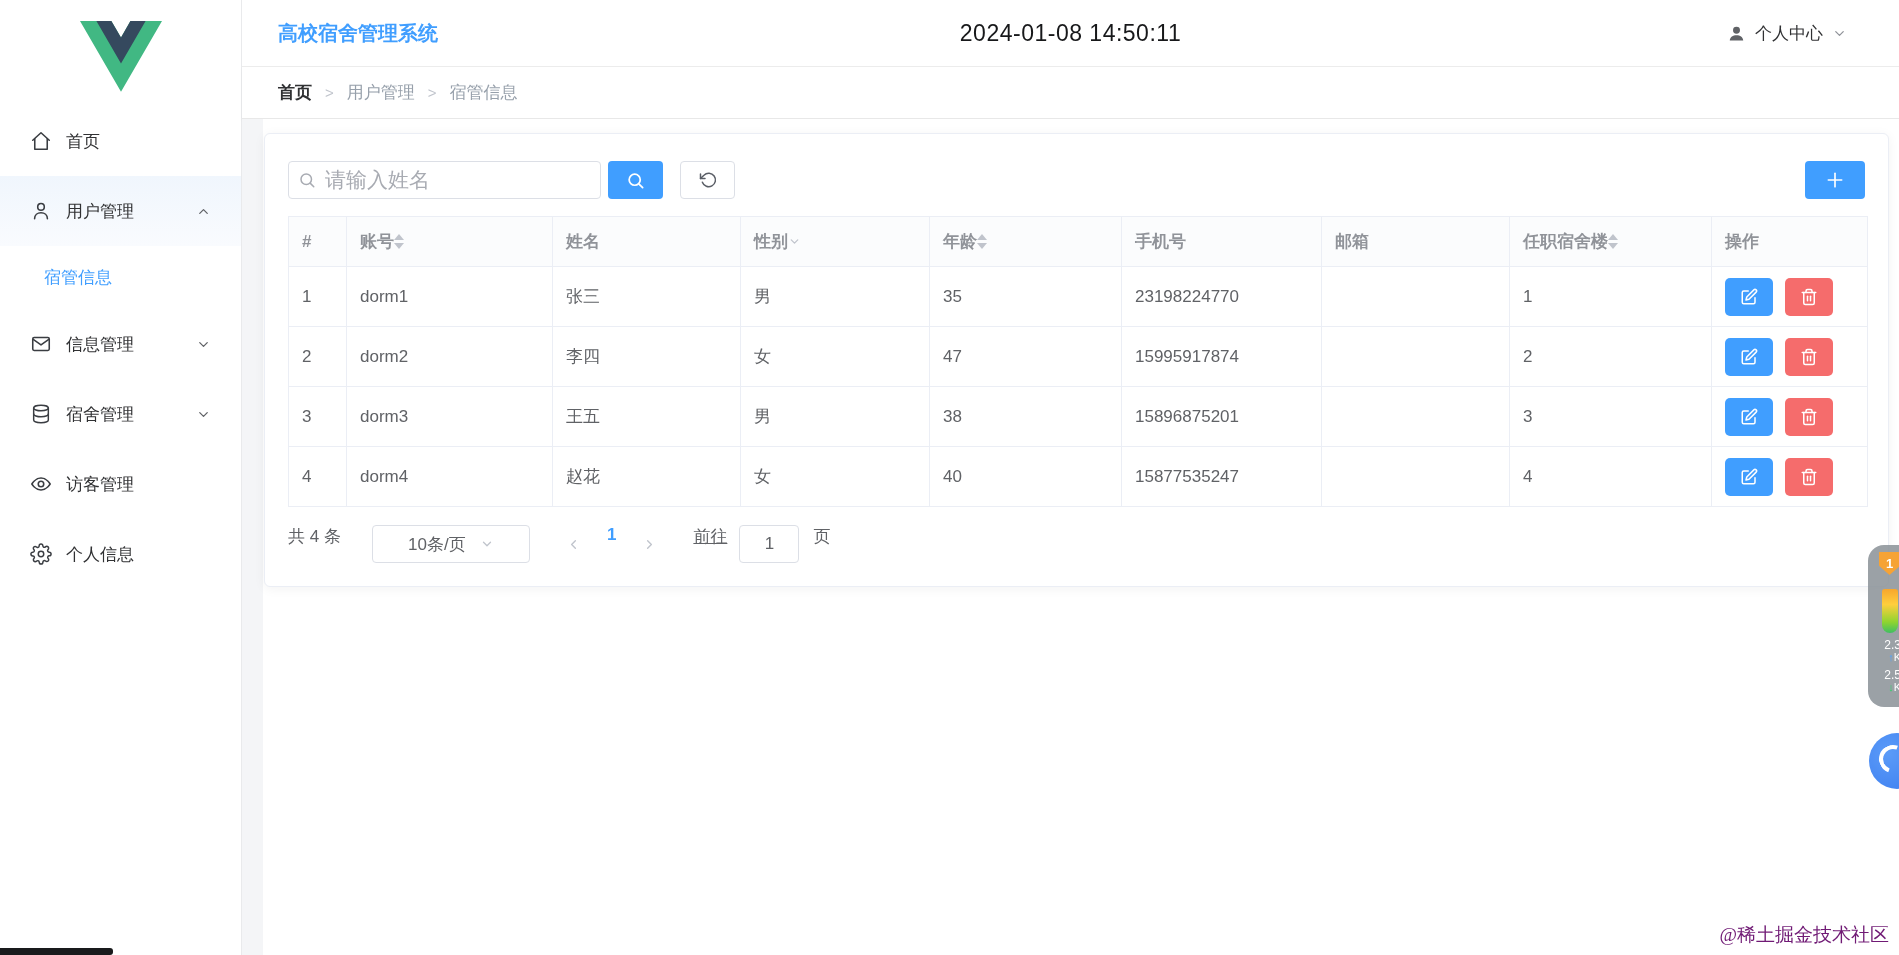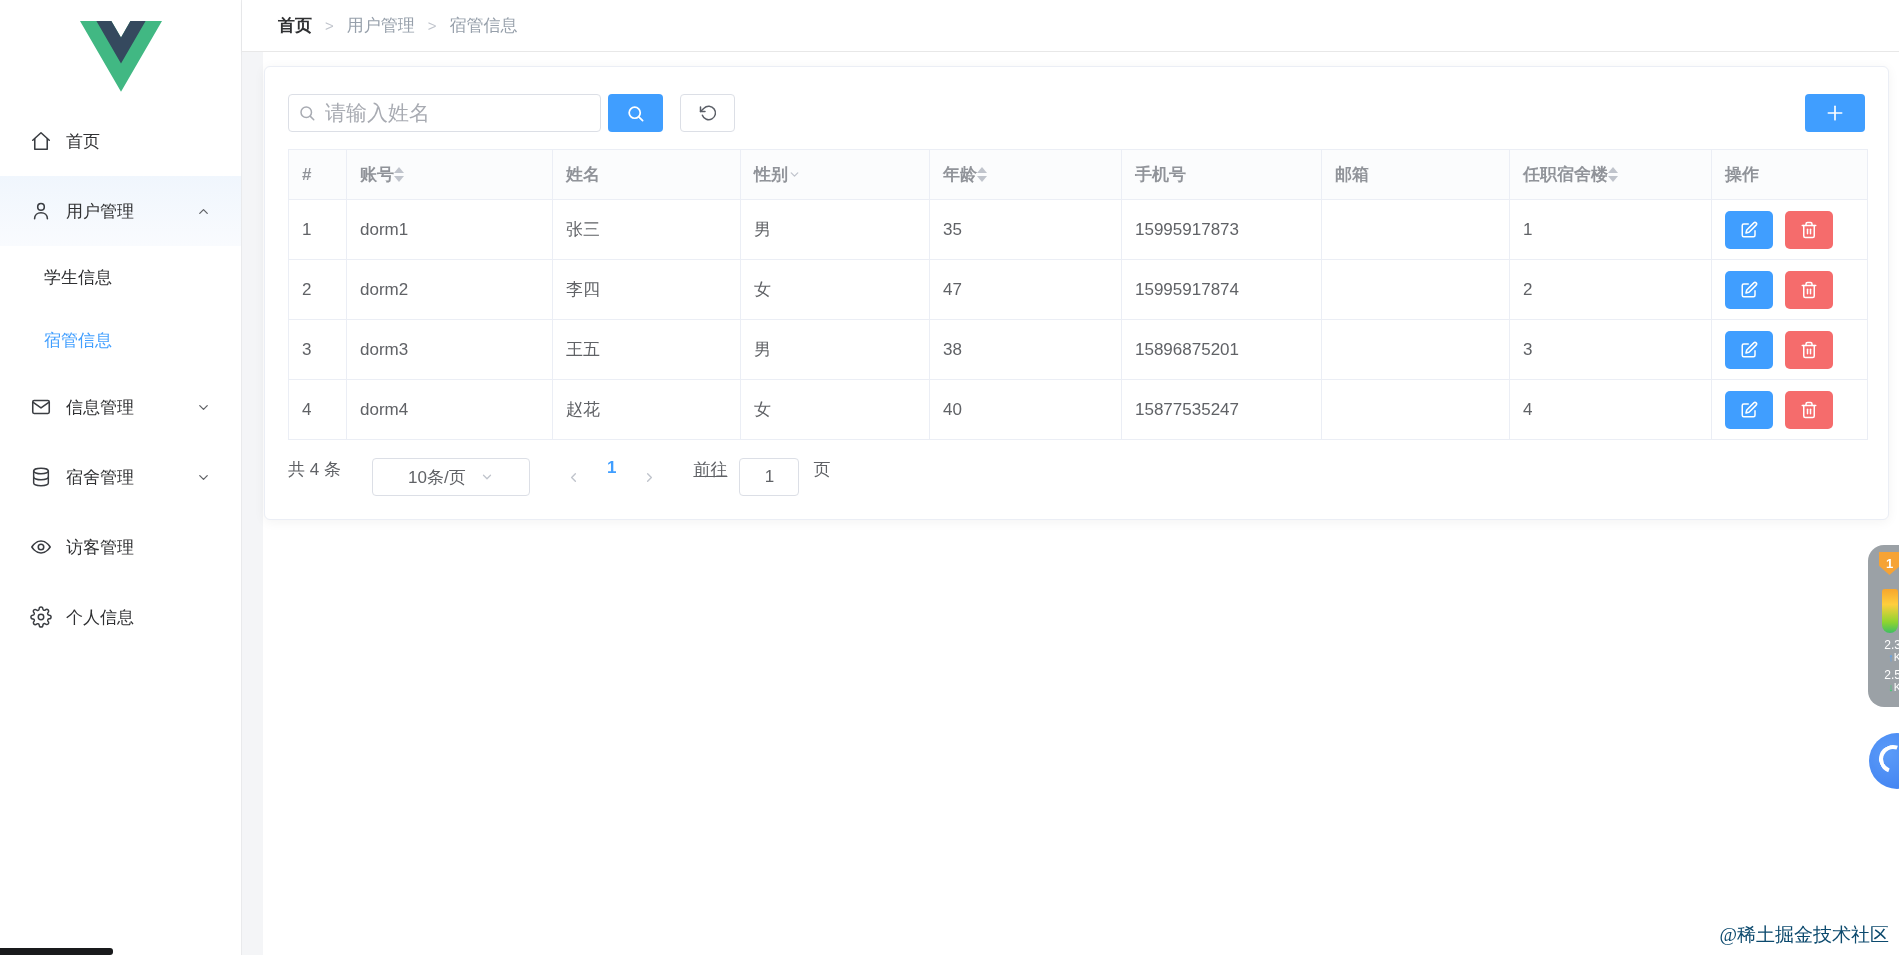--- a/index.html
+++ b/index.html
@@ -87,21 +87,21 @@
     background:linear-gradient(180deg,#f7a62d 0%,#ffce3d 35%,#8fd430 75%,#3fbf62 100%); border-radius:3px 3px 9px 9px; }
   .speed { margin-top:6px; text-align:right; line-height:12px; margin-right:-3px; }
   .speed .num { color:#fff; font-size:12px; display:block; }
   .speed .row { display:block; font-size:11px; color:#fff; }
   .arrow-up { color:#4da3ff; }
   .arrow-dn { color:#35d06b; }
   .float-circle { position:fixed; right:-26px; top:733px; width:56px; height:56px; border-radius:50%;
     background:radial-gradient(circle at 35% 35%, #5b9bf8, #3c7ef0); z-index:50; cursor:pointer; }
   .float-circle .arc { position:absolute; left:10px; top:12px; width:28px; height:28px; border-radius:50%;
     border:4px solid transparent; border-left-color:#fff; border-top-color:#fff; transform:rotate(-25deg); }
-  .watermark { position:fixed; right:10px; bottom:7px; font-size:19px; color:#0c4a6e;
+  .watermark { position:fixed; right:10px; bottom:7px; font-size:19px; color:#701a75;
     font-family:"Liberation Serif", serif; z-index:40; }
   .bottom-bar { position:fixed; left:0; bottom:0; width:113px; height:7px; background:#191a1c; border-radius:0 3px 3px 0; z-index:60; }
 
   svg.ic { display:block; }
 </style>
 </head>
 <body>
 
 <div class="app">
 
@@ -123,23 +123,20 @@
       <div class="nav-item hl">
         <svg class="ic mi" viewBox="0 0 24 24" fill="none" stroke="#3a3d42" stroke-width="1.7" stroke-linecap="round" stroke-linejoin="round">
             <circle cx="12" cy="7.5" r="3.6"></circle>
             <path d="M5 20.5c0-4 3.1-6.6 7-6.6s7 2.6 7 6.6"></path>
           </svg>
         <span class="lbl">用户管理</span>
         <svg class="ic chev" width="15" height="15" viewBox="0 0 24 24" fill="none" stroke="#606266" stroke-width="2" stroke-linecap="round" stroke-linejoin="round">
             <polyline points="6 15 12 9 18 15"></polyline>
           </svg>
       </div>
-      <div class="nav-sub">
-        <span>学生信息</span>
-      </div>
       <div class="nav-sub active">
         <span>宿管信息</span>
       </div>
       <div class="nav-item">
         <svg class="ic mi" viewBox="0 0 24 24" fill="none" stroke="#3a3d42" stroke-width="1.7" stroke-linecap="round" stroke-linejoin="round">
             <rect x="3" y="5" width="18" height="14" rx="1.5"></rect>
             <polyline points="3.5 7 12 13 20.5 7"></polyline>
           </svg>
         <span class="lbl">信息管理</span>
         <svg class="ic chev" width="15" height="15" viewBox="0 0 24 24" fill="none" stroke="#606266" stroke-width="2" stroke-linecap="round" stroke-linejoin="round">
@@ -168,20 +165,33 @@
         <svg class="ic mi" viewBox="0 0 24 24" fill="none" stroke="#3a3d42" stroke-width="1.6" stroke-linecap="round" stroke-linejoin="round">
             <circle cx="12" cy="12" r="3"></circle>
             <path d="M19.4 15a1.65 1.65 0 0 0 .33 1.82l.06.06a2 2 0 0 1 0 2.83 2 2 0 0 1-2.83 0l-.06-.06a1.65 1.65 0 0 0-1.82-.33 1.65 1.65 0 0 0-1 1.51V21a2 2 0 0 1-2 2 2 2 0 0 1-2-2v-.09A1.65 1.65 0 0 0 9 19.4a1.65 1.65 0 0 0-1.82.33l-.06.06a2 2 0 0 1-2.83 0 2 2 0 0 1 0-2.83l.06-.06a1.65 1.65 0 0 0 .33-1.82 1.65 1.65 0 0 0-1.51-1H3a2 2 0 0 1-2-2 2 2 0 0 1 2-2h.09A1.65 1.65 0 0 0 4.6 9a1.65 1.65 0 0 0-.33-1.82l-.06-.06a2 2 0 0 1 0-2.83 2 2 0 0 1 2.83 0l.06.06a1.65 1.65 0 0 0 1.82.33H9a1.65 1.65 0 0 0 1-1.51V3a2 2 0 0 1 2-2 2 2 0 0 1 2 2v.09a1.65 1.65 0 0 0 1 1.51 1.65 1.65 0 0 0 1.82-.33l.06-.06a2 2 0 0 1 2.83 0 2 2 0 0 1 0 2.83l-.06.06a1.65 1.65 0 0 0-.33 1.82V9a1.65 1.65 0 0 0 1.51 1H21a2 2 0 0 1 2 2 2 2 0 0 1-2 2h-.09a1.65 1.65 0 0 0-1.51 1z"></path>
           </svg>
         <span class="lbl">个人信息</span>
       </div>
     </nav>
   </aside>
 
   <div class="main">
+    <header class="topbar">
+      <span class="app-title">高校宿舍管理系统</span>
+      <span class="datetime">2024-01-08 14:50:11</span>
+      <div class="user-box">
+        <svg class="ic" width="19" height="19" viewBox="0 0 24 24">
+            <path fill="#606266" d="M12 12.2a4.4 4.4 0 1 0 0-8.8 4.4 4.4 0 0 0 0 8.8zm-8.5 8.6c.4-4.2 4-6.6 8.5-6.6s8.1 2.4 8.5 6.6z"></path>
+          </svg>
+        <span>个人中心</span>
+        <svg class="ic" width="15" height="15" viewBox="0 0 24 24" fill="none" stroke="#909399" stroke-width="2" stroke-linecap="round" stroke-linejoin="round">
+            <polyline points="6 9 12 15 18 9"></polyline>
+          </svg>
+      </div>
+    </header>
 
     <div class="breadcrumb">
       <span class="bc-first">首页</span>
       <span class="bc-sep">&gt;</span>
       <span class="bc-item">用户管理</span>
       <span class="bc-sep">&gt;</span>
       <span class="bc-item">宿管信息</span>
     </div>
 
     <div class="content">
@@ -273,21 +283,21 @@
               <th><span>操作</span></th>
             </tr>
           </thead>
           <tbody>
               <tr>
                 <td>1</td>
                 <td>dorm1</td>
                 <td>张三</td>
                 <td>男</td>
                 <td>35</td>
-                <td>15995917873</td>
+                <td>23198224770</td>
                 <td></td>
                 <td>1</td>
                 <td><button class="act-btn act-edit">
                     <svg class="ic" width="18" height="18" viewBox="0 0 24 24" fill="none" stroke="#ffffff" stroke-width="2" stroke-linecap="round" stroke-linejoin="round">
                       <path d="M11 4H5a2 2 0 0 0-2 2v13a2 2 0 0 0 2 2h13a2 2 0 0 0 2-2v-6"></path>
                       <path d="M18.5 2.5a2.12 2.12 0 0 1 3 3L12 15l-4 1 1-4z"></path>
                     </svg>
                   </button><button class="act-btn act-del">
                     <svg class="ic" width="18" height="18" viewBox="0 0 24 24" fill="none" stroke="#ffffff" stroke-width="2" stroke-linecap="round" stroke-linejoin="round">
                       <path d="M3 6h18"></path>

